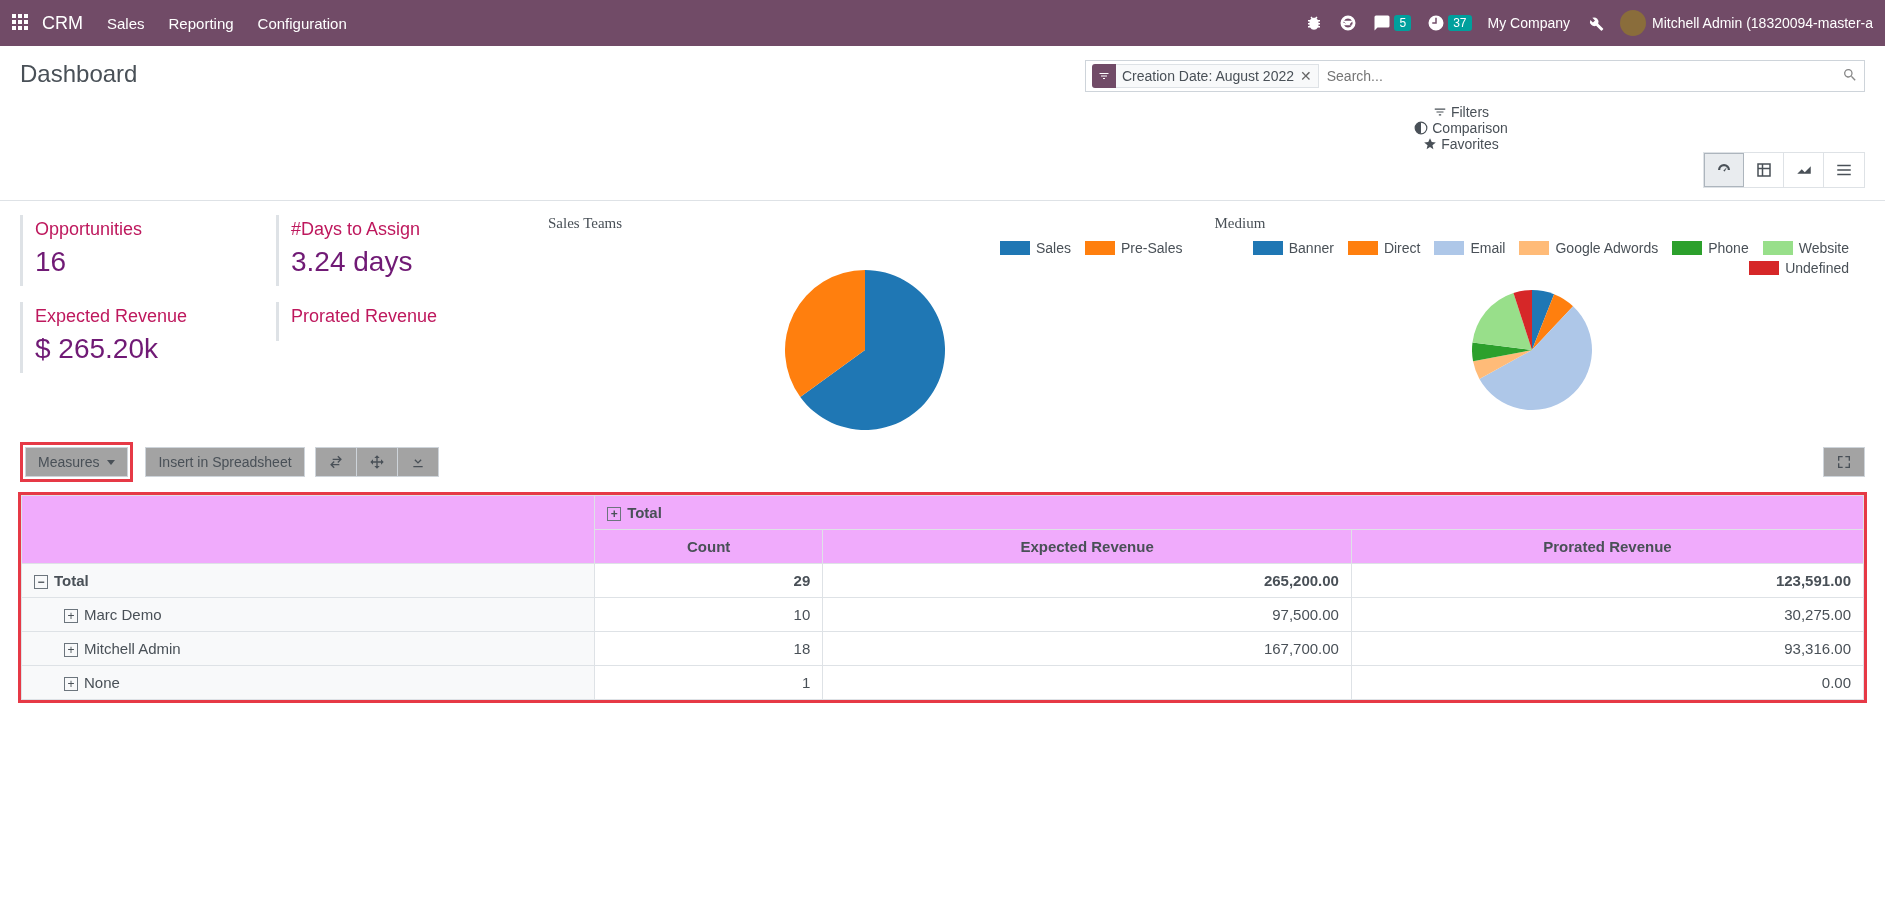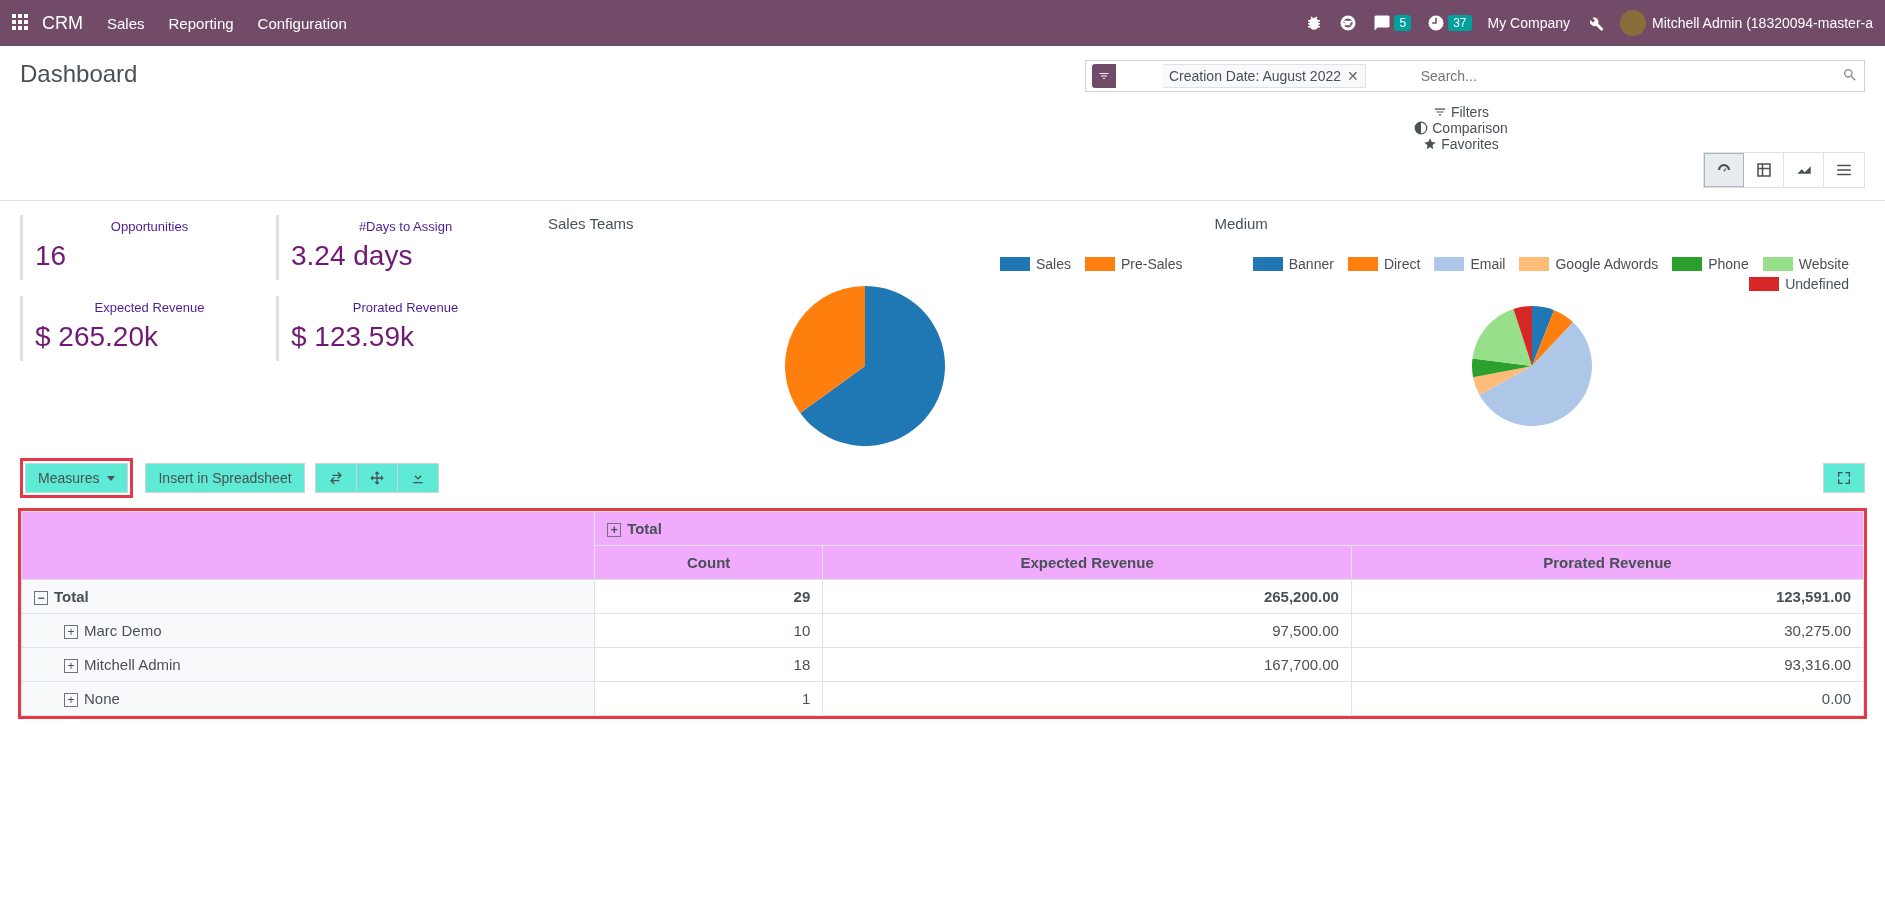--- a/index.html
+++ b/index.html
@@ -14,54 +14,54 @@
 .navbar .spacer { flex: 1; }
 .navbar .right-item { margin-left: 16px; display: flex; align-items: center; cursor: pointer; }
 .navbar .badge { background: #00a09d; color: #fff; font-size: 12px; padding: 1px 5px; border-radius: 3px; margin-left: 3px; }
 .navbar .avatar { width: 26px; height: 26px; border-radius: 50%; background: #8a6d3b; margin-right: 6px; display: inline-block; }
 .navbar svg { fill: #fff; width: 18px; height: 18px; }
 
 
 .control-row { display: flex; padding: 14px 20px 4px 20px; align-items: flex-start; }
 .page-title { font-size: 24px; color: #495057; }
 .control-right { margin-left: auto; flex: 1; max-width: 780px; }
-.search-box { border: 1px solid #ced4da; display: flex; align-items: center; height: 32px; padding: 0 6px; margin-bottom: 12px; gap: 47px; }
+.search-box { border: 1px solid #ced4da; display: flex; align-items: center; height: 32px; padding: 0 6px; margin-bottom: 12px; }
 .facet { background: #714b67; color: #fff; display: inline-flex; align-items: center; height: 24px; border-radius: 3px 0 0 3px; padding: 0 6px; }
 .facet-value { background: #f8f9fa; border: 1px solid #dee2e6; border-left: none; padding: 2px 6px; font-size: 14px; display: inline-flex; align-items: center; height: 24px; }
 .facet-remove { margin-left: 6px; cursor: pointer; color: #666; }
 .search-input { border: none; outline: none; margin-left: 8px; flex: 1; font-size: 14px; color: #888; }
 .search-icon-right { margin-left: 8px; color: #888; }
 
 .search-options { display: flex; align-items: center; flex-direction: column; }
 .search-opt { margin-right: 28px; display: flex; align-items: center; cursor: pointer; color: #495057; }
 .search-opt svg, .search-opt .ico { width: 14px; height: 14px; margin-right: 4px; fill: #495057; }
 .view-switchers { margin-left: auto; display: flex; border: 1px solid #dee2e6; }
 .view-btn { width: 40px; height: 34px; display: flex; align-items: center; justify-content: center; border-right: 1px solid #dee2e6; cursor: pointer; }
 .view-btn:last-child { border-right: none; }
 .view-btn.active { background: #e9ecef; border: 1px solid #adb5bd; }
 .view-btn svg { width: 18px; height: 18px; fill: #495057; }
 
 
 .kpi-row { display: flex; padding: 14px 20px 0 20px; border-top: 1px solid #dee2e6; margin-top: 8px; }
 .kpi-col { width: 256px; }
 .kpi-card { border-left: 3px solid #dee2e6; padding: 4px 12px 8px 12px; margin-bottom: 16px; }
-.kpi-label { font-size: 13px; color: #4c1d95; margin-bottom: 6px; text-align: center; }
+.kpi-label { font-size: 18px; color: #be185d; margin-bottom: 6px; }
 .kpi-value { font-size: 28px; color: #701a75; }
 
 
 .chart-col { flex: 1; padding: 0 16px; }
-.chart-title { font-size: 15px; color: #495057; margin-bottom: 24px; }
+.chart-title { font-size: 15px; color: #495057; margin-bottom: 8px; font-family: Liberation Serif, serif; }
 .legend { display: flex; flex-wrap: wrap; justify-content: flex-end; margin-bottom: 10px; }
 .legend-item { display: flex; align-items: center; margin-left: 14px; margin-bottom: 4px; font-size: 14px; }
 .legend-swatch { width: 30px; height: 14px; margin-right: 6px; }
 .pie-wrap { display: flex; justify-content: center; }
 
 
 .pivot-toolbar { display: flex; align-items: center; padding: 12px 20px 10px 20px; }
-.btn { border: 1px solid #ced4da; background: #5eead4; padding: 6px 12px; font-size: 14px; cursor: pointer; color: #495057; display: inline-flex; align-items: center; }
+.btn { border: 1px solid #ced4da; background: #a3a3a3; padding: 6px 12px; font-size: 14px; cursor: pointer; color: #495057; display: inline-flex; align-items: center; }
 .btn .caret { margin-left: 8px; border-top: 5px solid #495057; border-left: 4px solid transparent; border-right: 4px solid transparent; }
 .btn-group { display: flex; margin-left: 10px; }
 .btn-group .btn { border-left: none; }
 .btn-group .btn:first-child { border-left: 1px solid #ced4da; }
 .highlight-red { border: 3px solid #e63946; padding: 2px; display: inline-block; }
 .expand-btn { margin-left: auto; }
 
 
 .pivot-wrap { margin: 0 18px; border: 3px solid #e63946; }
 table.pivot { width: 100%; border-collapse: collapse; }
@@ -203,21 +203,20 @@
       <div class="kpi-value">$ 265.20k</div>
     </div>
   </div>
   <div class="kpi-col">
     <div class="kpi-card">
       <div class="kpi-label">#Days to Assign</div>
       <div class="kpi-value">3.24 days</div>
     </div>
     <div class="kpi-card">
       <div class="kpi-label">Prorated Revenue</div>
-      <div class="kpi-value">$ 123.59k</div>
     </div>
   </div>
 
   <div class="chart-col">
     <div class="chart-title">Sales Teams</div>
     <div class="legend" id="legend-0">
         <div class="legend-item">
           <span class="legend-swatch" style="background:#1f77b4"></span>
           <span>Sales</span>
         </div>

